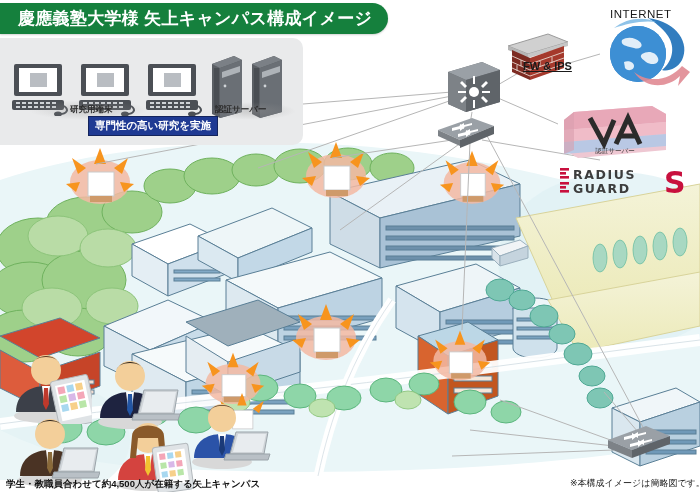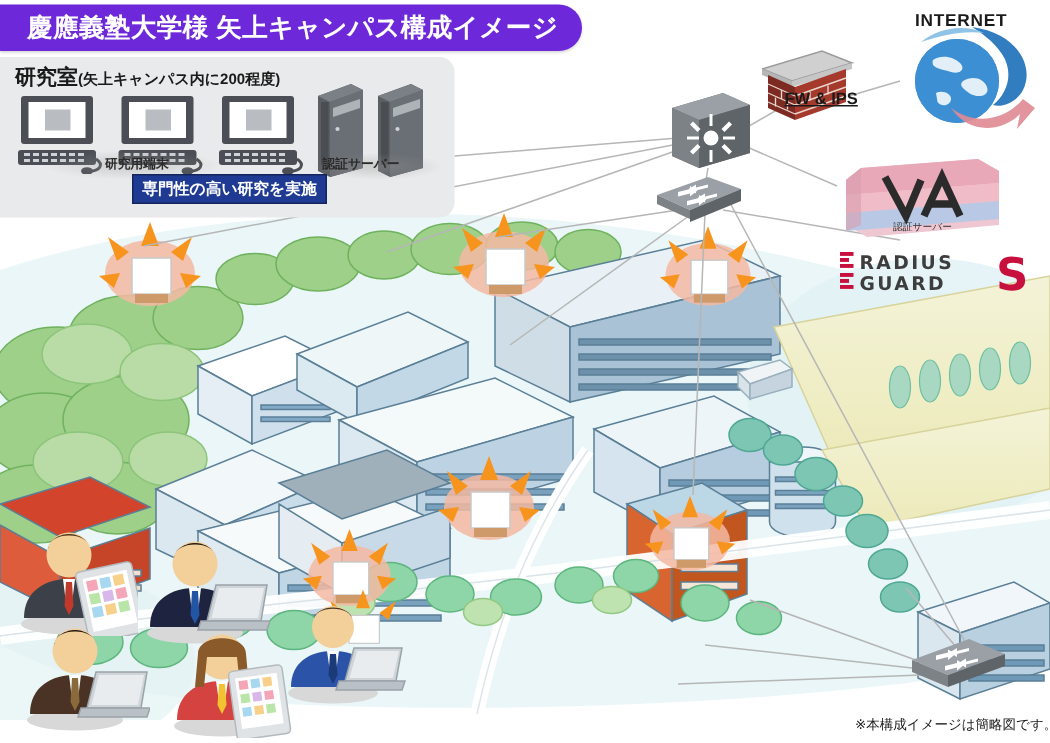--- a/index.html
+++ b/index.html
@@ -8,21 +8,21 @@
     width:700px;height:495px;overflow:hidden;
     background:#ffffff;
     font-family:"Liberation Sans","DejaVu Sans",sans-serif;
     position:relative;
   }
   #stage{position:relative;width:700px;height:495px;overflow:hidden;background:#fff;}
 
   
   .title-banner{
     position:absolute;left:0;top:3px;width:388px;height:31px;
-    background:#6d28d9;border-radius:0 16px 16px 0;
+    background:#15803d;border-radius:0 16px 16px 0;
     display:flex;align-items:center;
     box-shadow:0 1px 2px rgba(0,0,0,.18);
     z-index:40;
   }
   .title-banner .txt{
     color:#fff;font-size:17px;font-weight:bold;letter-spacing:.3px;
     padding-left:18px;white-space:nowrap;
   }
 
   
@@ -58,21 +58,21 @@
     position:absolute;left:0;top:140px;width:700px;height:340px;
     overflow:hidden;z-index:5;
   }
 
   
   .netnode{position:absolute;z-index:25;}
   .netlabel{
     position:absolute;font-size:11px;font-weight:bold;color:#1a1a1a;white-space:nowrap;z-index:26;
   }
   .internet-label{
-    position:absolute;font-size:11.5px;font-weight:bold;color:#1a1a1a;
+    position:absolute;font-size:11.5px;font-weight:normal;color:#1a1a1a;
     letter-spacing:.5px;white-space:nowrap;z-index:28;padding-left:16px;
   }
 
   
   .va-box{position:absolute;left:556px;top:104px;width:118px;height:62px;z-index:26;}
   .va-caption{
     position:absolute;left:578px;top:147px;width:74px;text-align:center;
     font-size:6.5px;color:#333;white-space:nowrap;z-index:28;
   }
   .rg-logo{position:absolute;left:560px;top:166px;width:136px;height:30px;z-index:26;}
@@ -528,23 +528,20 @@
       <path d="M29 22 C29 11 55 11 55 22 C55 16 48 13 42 13 C36 13 29 16 29 22 Z" fill="#4a3324"></path>
       <g transform="translate(46,38)">
         <polygon points="4,24 10,2 42,2 38,24" fill="#cfd4d8" stroke="#9aa3a9"></polygon>
         <polygon points="7,22 12,4 40,4 36,22" fill="#e8ecef"></polygon>
         <polygon points="0,24 44,24 42,30 -2,30" fill="#b9c0c6" stroke="#9aa3a9"></polygon>
       </g>
     </svg>
   </div>
 
   <div class="lab-panel">
-    <div class="lab-title">
-      <span class="big">研究室</span><span class="small">(矢上キャンパス内に200程度)</span>
-    </div>
 
     <div class="pcbox" style="left:8px;top:26px;">
       <svg width="62" height="52" viewBox="0 0 62 52">
         <rect x="6" y="0" width="48" height="32" rx="2" fill="#4b4f55"></rect>
         <rect x="11" y="4" width="38" height="24" fill="#ffffff"></rect>
         <rect x="22" y="9" width="17" height="14" fill="#b9bdc2"></rect>
         <rect x="4" y="36" width="52" height="10" rx="2" fill="#4b4f55"></rect>
         <g fill="#cfd3d7">
           <rect x="8" y="38" width="4" height="2"></rect>
             <rect x="14" y="38" width="4" height="2"></rect>
@@ -769,14 +766,15 @@
       <g fill="#ffffff">
         <polygon points="16,13 24,11 24,9 29,12 24,16 24,14 16,16"></polygon>
         <polygon points="38,10 30,12 30,14 25,11 30,8 30,10 38,8"></polygon>
         <polygon points="22,20 30,18 30,16 35,19 30,23 30,21 22,23"></polygon>
         <polygon points="44,17 36,19 36,21 31,18 36,15 36,17 44,15"></polygon>
       </g>
     </svg>
   </div>
 
   <div class="note-right">※本構成イメージは簡略図です。</div>
+  <div class="note-bottomleft">学生・教職員合わせて約4,500人が在籍する矢上キャンパス</div>
 
 </div>
 
 </body></html>

